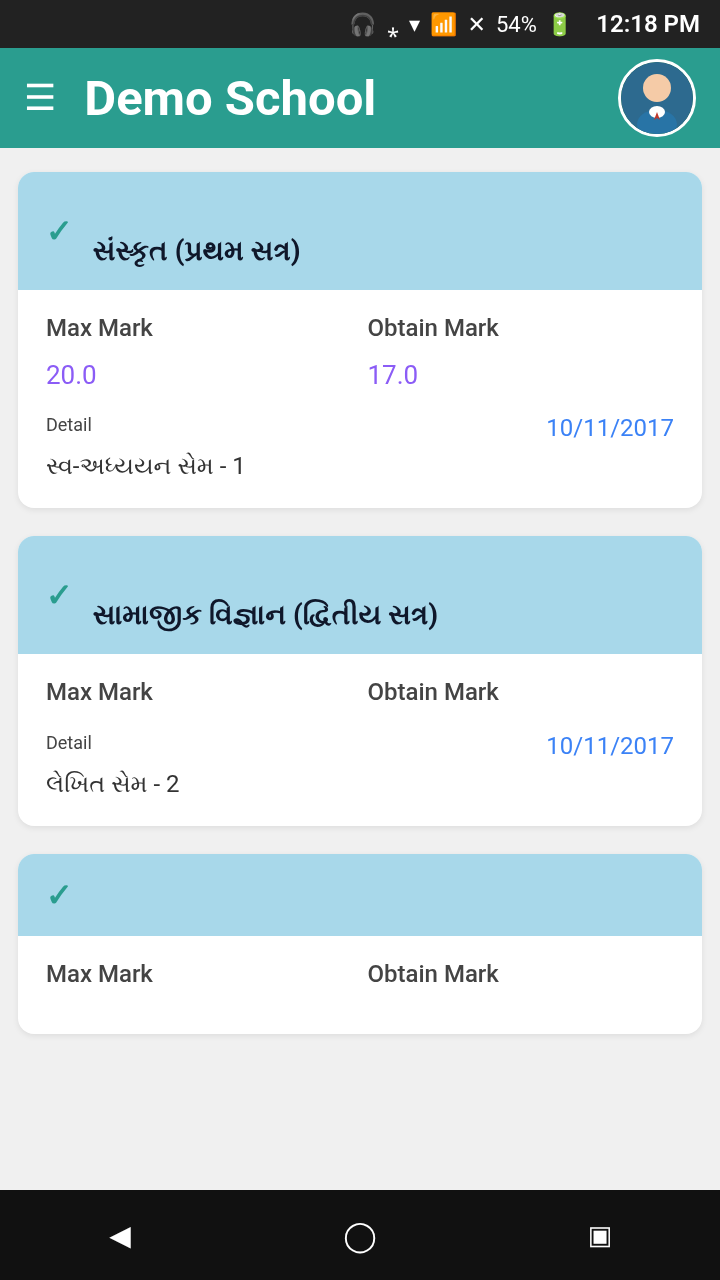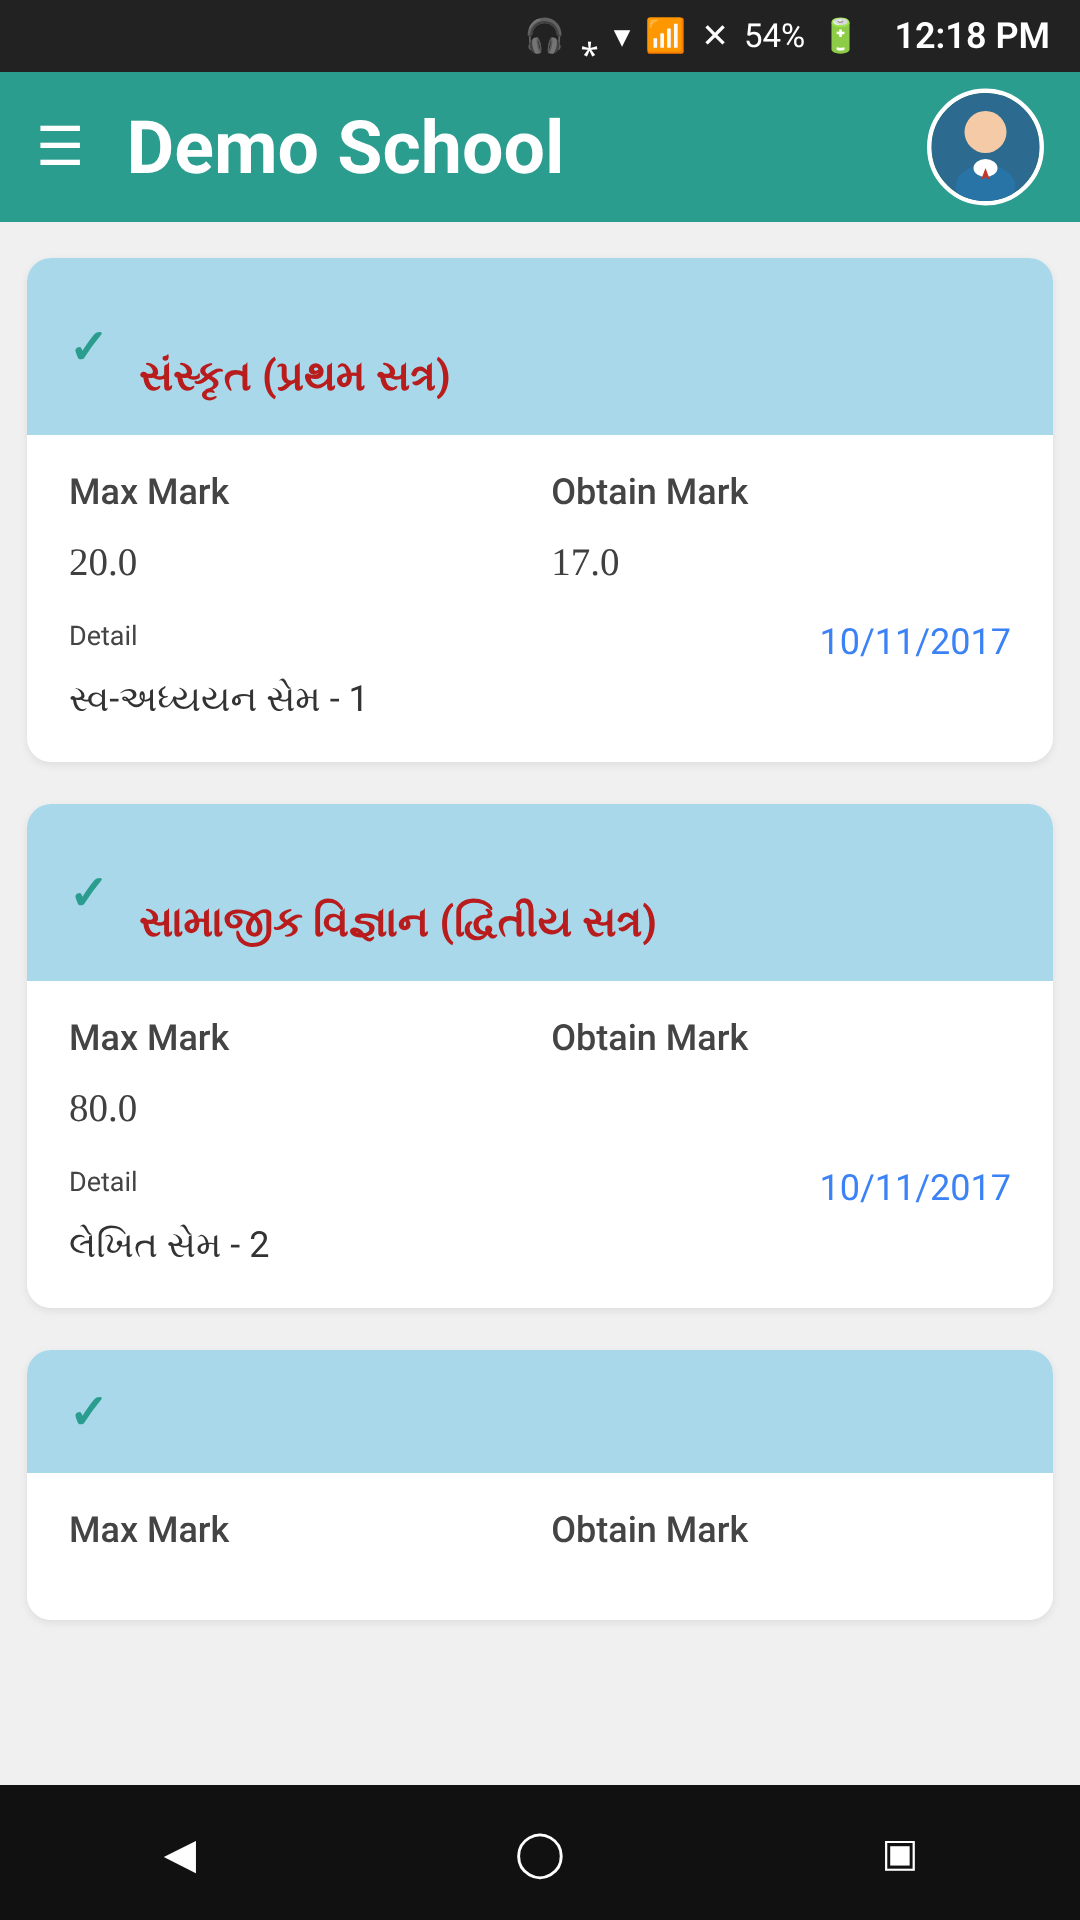--- a/index.html
+++ b/index.html
@@ -99,21 +99,21 @@
       gap: 20px;
     }
     .card-header .check-icon {
       color: #2a9d8f;
       font-size: 32px;
       font-weight: 700;
     }
     .card-header .subject-title {
       font-size: 28px;
       font-weight: 700;
-      color: #b91c1c;
+      color: #0f172a;
       margin-top: 40px;
     }
     .card-body {
       padding: 24px 28px 28px;
     }
     .marks-row {
       display: flex;
       justify-content: flex-start;
       gap: 15px;
       margin-bottom: 8px;
@@ -122,23 +122,22 @@
       flex: 1;
     }
     .marks-label {
       font-size: 24px;
       color: #444;
       font-weight: 500;
       margin-bottom: 10px;
     }
     .marks-value {
       font-size: 26px;
-      color: #404040;
+      color: #8b5cf6;
       margin-bottom: 16px;
-      font-family: Liberation Serif, serif;
     }
     .detail-row {
       display: flex;
       margin-bottom: 8px;
     }
     .detail-label {
       flex: 1;
       font-size: 18px;
       color: #444;
     }
@@ -257,23 +256,20 @@
     <div class="card-body">
       <div class="marks-row">
         <div class="marks-col">
           <div class="marks-label">Max Mark</div>
         </div>
         <div class="marks-col">
           <div class="marks-label">Obtain Mark</div>
         </div>
       </div>
       <div class="marks-row">
-        <div class="marks-col">
-          <div class="marks-value">80.0</div>
-        </div>
       </div>
       <div class="detail-row">
         <div class="detail-label">Detail</div>
         <div class="detail-value">10/11/2017</div>
       </div>
       <div class="extra-info">લેખિત સેમ - 2</div>
     </div>
   </div>
 
   <div class="card">

